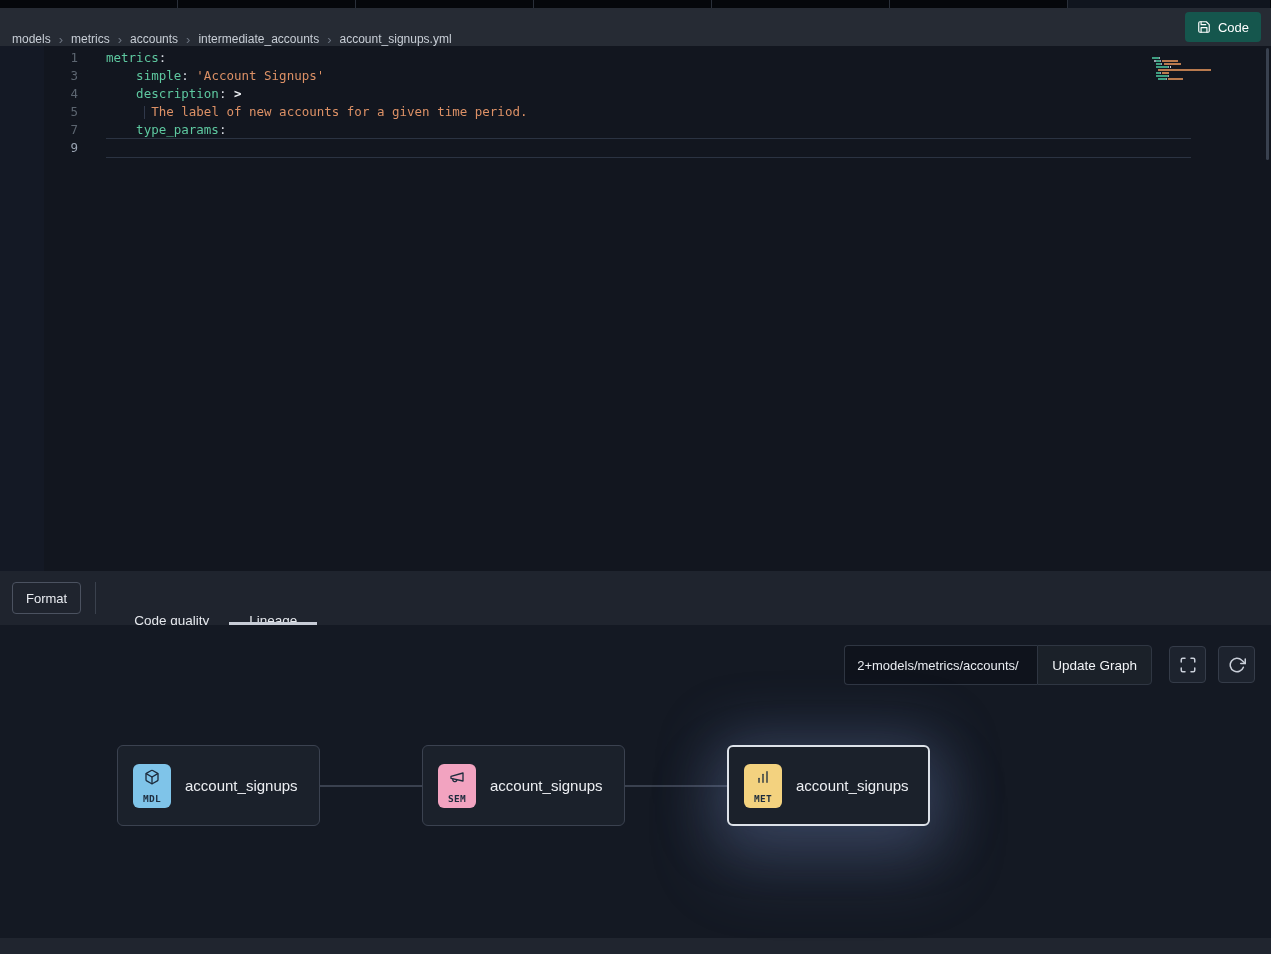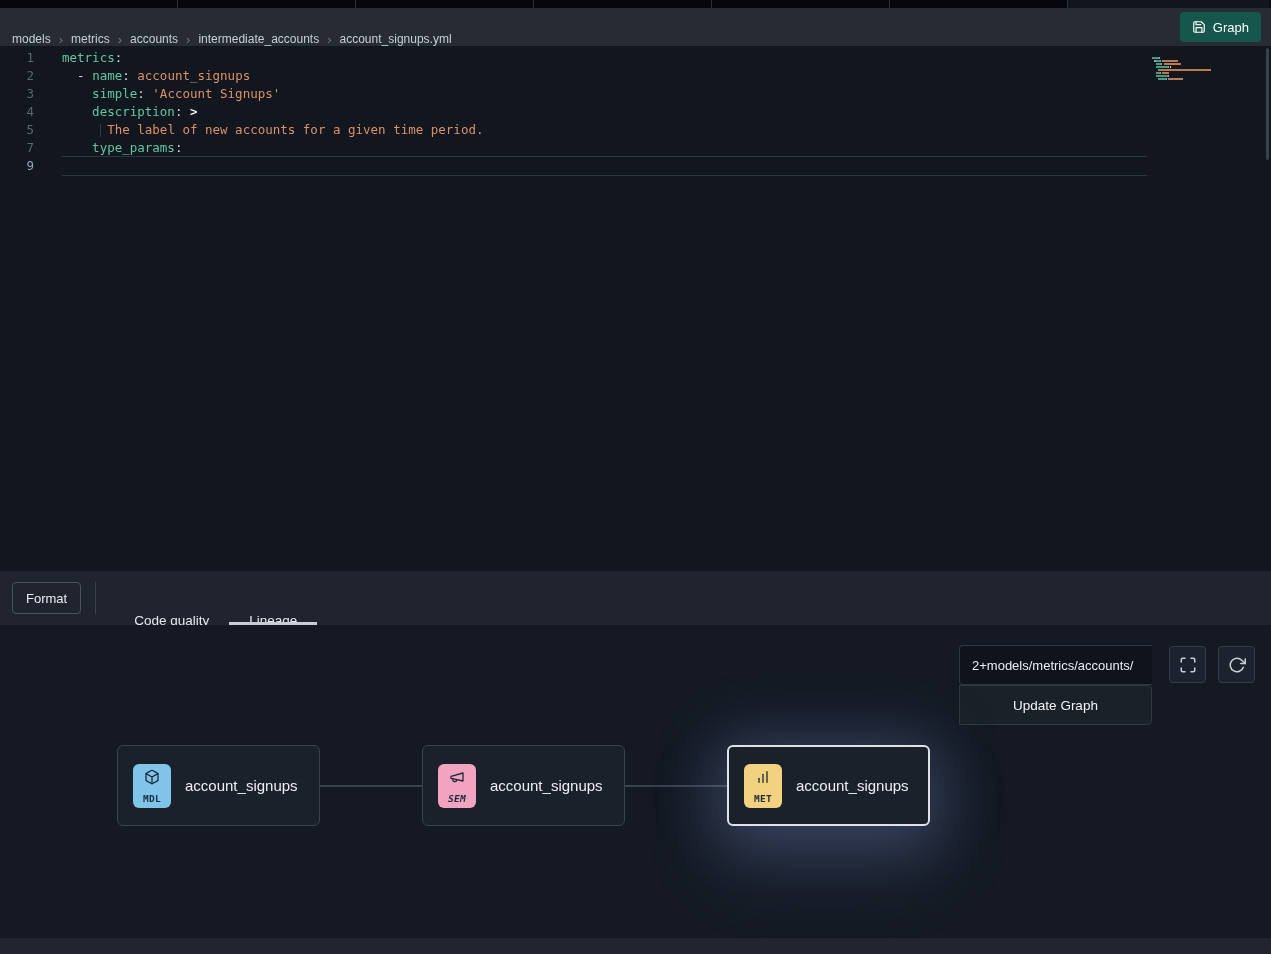--- a/index.html
+++ b/index.html
@@ -15,21 +15,21 @@
   .topbar { height:38px; background:#262b34; display:flex; align-items:flex-end; padding:0 12px; position:relative; }
   .breadcrumb { display:flex; align-items:center; gap:8px; font-size:12px; color:#c8ced6; }
   .crumb { cursor:pointer; }
   .crumb-sep { color:#6e7683; font-size:13px; line-height:1; }
   .save-btn { position:absolute; right:10px; top:4px; height:30px; display:flex; align-items:center; gap:7px;
     background:#15564d; color:#fff; border:none; border-radius:4px; padding:0 12px; font-size:13px;
     font-family:"Liberation Sans",sans-serif; cursor:pointer; }
 
   
   .editor { height:525px; background:#12161f; position:relative; padding-top:3px;
-    font-family:"DejaVu Sans Mono",monospace; font-size:12.5px; line-height:18px; }
+    font-family:"DejaVu Sans Mono",monospace; font-size:12.5px; line-height:18px;margin-left:44px; }
   .ed-line { height:18px; white-space:pre; color:#d5d9e0; }
   .gutter { display:inline-block; width:34px; text-align:right; margin-right:28px; color:#5c6570; user-select:none; }
   .ed-line.active .gutter { color:#9aa4b2; }
   .code { display:inline-block; white-space:pre; height:18px; vertical-align:top; }
   .ed-line.active .code { width:1085px; box-shadow:0 -1px 0 #2b3342, 0 1px 0 #2b3342; }
   .tok-key   { color:#5ec9a0; }
   .tok-punc  { color:#d8dce3; }
   .tok-val   { color:#dd9166; }
   .tok-str   { color:#dd9166;text-align:right; }
   .tok-op    { color:#eef1f5; font-weight:bold; }
@@ -51,21 +51,21 @@
   .format-btn { margin-left:12px; height:32px; padding:0 13px; background:transparent; border:1px solid #4b5260;
     border-radius:4px; color:#e9ecf1; font-size:13px; font-family:"Liberation Sans",sans-serif; cursor:pointer; }
   .tabrow-divider { width:1px; height:32px; background:#3a414d; margin-left:14px; }
   .panel-tabs { display:flex; height:100%; margin-left:18px; }
   .panel-tab { padding:0 20px; display:flex; align-items:center; font-size:13.5px; color:#e5e8ed;
     position:relative; cursor:pointer;margin-top:44px; }
   .panel-tab.active::after { content:''; position:absolute; left:0; right:0; bottom:0; height:3px; background:#c7ccd6; }
 
   
   .lineage { height:313px; background:#141923; position:relative; }
-  .selector-group { display:flex; position:absolute; top:20px; right:119px;flex-direction:column; }
+  .selector-group { display:flex; position:absolute; top:20px; right:119px; }
   .selector-input { width:193px; height:40px; background:#0f131c; border:1px solid #2f3642; border-right:none;
     border-radius:4px 0 0 4px; color:#e9ecf1; font-size:13px; padding:0 12px;
     font-family:"Liberation Sans",sans-serif; outline:none; }
   .update-btn { height:40px; background:#1b2129; border:1px solid #2f3642; border-radius:0 4px 4px 0;
     color:#f2f4f7; font-size:13.5px; padding:0 14px; font-family:"Liberation Sans",sans-serif; cursor:pointer; }
   .icon-btn { position:absolute; top:21px; width:37px; height:37px; background:#1d232e; border:1px solid #353c49;
     border-radius:4px; display:flex; align-items:center; justify-content:center; cursor:pointer; }
   .fullscreen-btn { right:65px; } .refresh-btn { right:16px; }
 
   .edge { position:absolute; top:160px; height:2px; background:#3a414f; }
@@ -101,28 +101,27 @@
       <span class="crumb">intermediate_accounts</span>
       <span class="crumb-sep">›</span>
       <span class="crumb">account_signups.yml</span>
     </div>
   <button class="save-btn" style="background: rgb(21, 86, 77);">
     <svg width="14" height="14" viewBox="0 0 24 24" fill="none" stroke="#ffffff" stroke-width="2" stroke-linecap="round" stroke-linejoin="round">
       <path d="M19 21H5a2 2 0 0 1-2-2V5a2 2 0 0 1 2-2h11l5 5v11a2 2 0 0 1-2 2z"></path>
       <polyline points="17 21 17 13 7 13 7 21"></polyline>
       <polyline points="7 3 7 8 15 8"></polyline>
     </svg>
-    <span>Graph</span>
+    <span>Code</span>
   </button>
 </div>
 
 <div class="editor">
   <div id="editor-lines">
       <div class="ed-line"><span class="gutter">1</span><span class="code"><span class="tok-key">metrics</span><span class="tok-punc">:</span></span></div>
-      <div class="ed-line"><span class="gutter">2</span><span class="code"><span class="tok-plain">  </span><span class="tok-punc">- </span><span class="tok-key">name</span><span class="tok-punc">:</span><span class="tok-plain"> </span><span class="tok-val">account_signups</span></span></div>
       <div class="ed-line"><span class="gutter">3</span><span class="code"><span class="tok-plain">    </span><span class="tok-key">simple</span><span class="tok-punc">:</span><span class="tok-plain"> </span><span class="tok-str">'Account Signups'</span></span></div>
       <div class="ed-line"><span class="gutter">4</span><span class="code"><span class="tok-plain">    </span><span class="tok-key">description</span><span class="tok-punc">:</span><span class="tok-plain"> </span><span class="tok-op">&gt;</span></span></div>
       <div class="ed-line"><span class="gutter">5</span><span class="code"><span class="tok-plain">     </span><span class="tok-guide"></span><span class="tok-plain"> </span><span class="tok-val">The label of new accounts for a given time period.</span></span></div>
       <div class="ed-line"><span class="gutter">7</span><span class="code"><span class="tok-plain">    </span><span class="tok-key">type_params</span><span class="tok-punc">:</span></span></div>
       <div class="ed-line active"><span class="gutter">9</span><span class="code"></span></div>
     </div>
   <div class="minimap" id="minimap">
       <div class="mm-line"><span class="mm-seg mm-key" style="width: 7.35px;"></span><span class="mm-seg mm-punc" style="width: 1.05px;"></span></div>
       <div class="mm-line"><span class="mm-seg mm-plain" style="width: 2.1px;"></span><span class="mm-seg mm-punc" style="width: 2.1px;"></span><span class="mm-seg mm-key" style="width: 4.2px;"></span><span class="mm-seg mm-punc" style="width: 1.05px;"></span><span class="mm-seg mm-plain" style="width: 1.05px;"></span><span class="mm-seg mm-val" style="width: 15.75px;"></span></div>
       <div class="mm-line"><span class="mm-seg mm-plain" style="width: 4.2px;"></span><span class="mm-seg mm-key" style="width: 5.25px;"></span><span class="mm-seg mm-punc" style="width: 1.05px;"></span><span class="mm-seg mm-plain" style="width: 1.05px;"></span><span class="mm-seg mm-str" style="width: 17.85px;"></span></div>
@@ -176,21 +175,21 @@
             <svg width="16" height="16" viewBox="0 0 24 24" fill="none" stroke="#1d2c3d" stroke-width="2" stroke-linecap="round" stroke-linejoin="round">
               <path d="M21 16V8a2 2 0 0 0-1-1.73l-7-4a2 2 0 0 0-2 0l-7 4A2 2 0 0 0 3 8v8a2 2 0 0 0 1 1.73l7 4a2 2 0 0 0 2 0l7-4A2 2 0 0 0 21 16z"></path>
               <path d="M3.27 6.96 12 12.01l8.73-5.05"></path>
               <path d="M12 22.08V12"></path>
             </svg>
             <span class="badge-type">MDL</span>
           </div>
           <span class="node-label">account_signups</span>
         </div>
         <div class="node node-1">
-          <div class="badge" style="background: rgb(242, 163, 192); font-style: italic;">
+          <div class="badge" style="background: rgb(242, 163, 192);">
             <svg width="16" height="16" viewBox="0 0 24 24" fill="none" stroke="#1d2c3d" stroke-width="2" stroke-linecap="round" stroke-linejoin="round">
               <path d="m3 11 18-5v12L3 14v-3z"></path>
               <path d="M11.6 16.8a3 3 0 1 1-5.8-1.6"></path>
             </svg>
             <span class="badge-type">SEM</span>
           </div>
           <span class="node-label">account_signups</span>
         </div>
         <div class="node node-2 selected">
           <div class="badge" style="background: rgb(243, 210, 127);">

